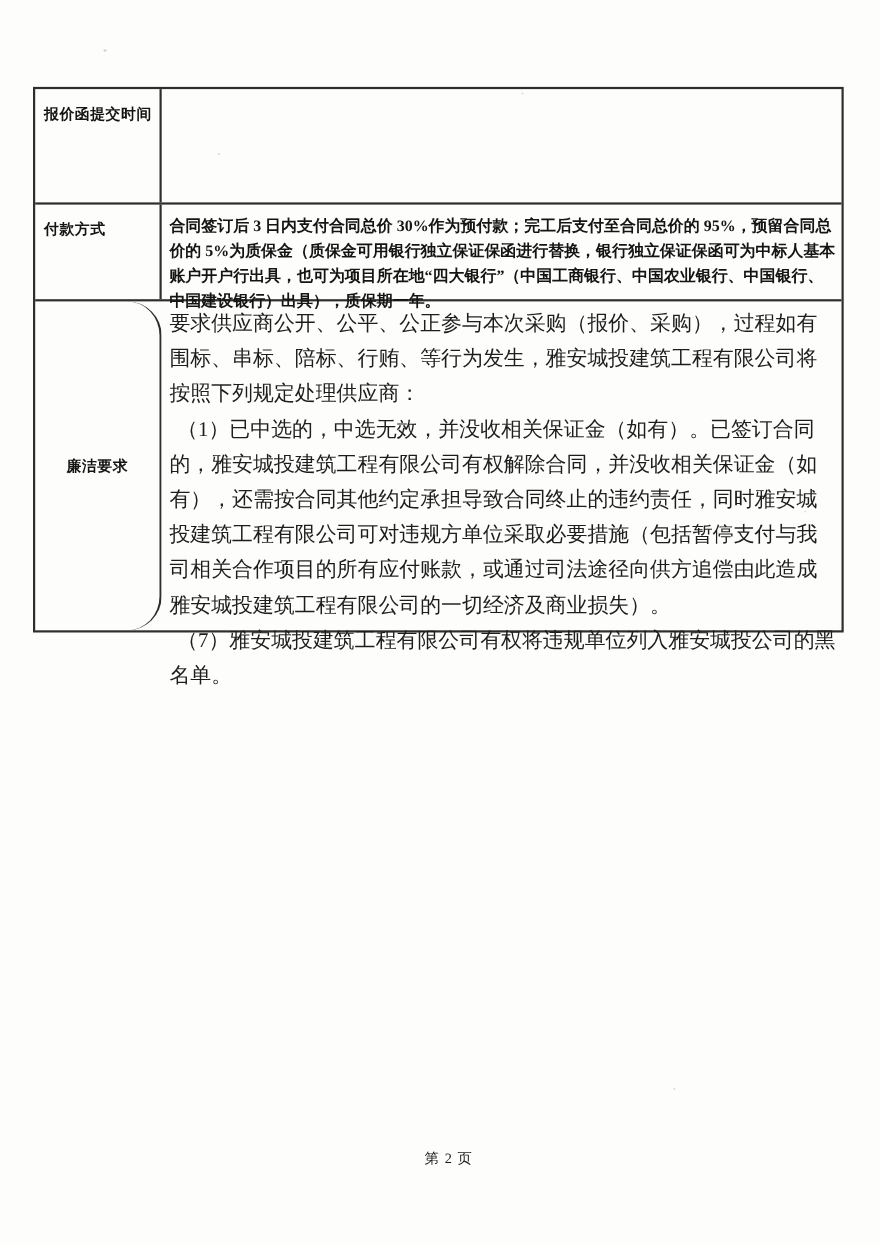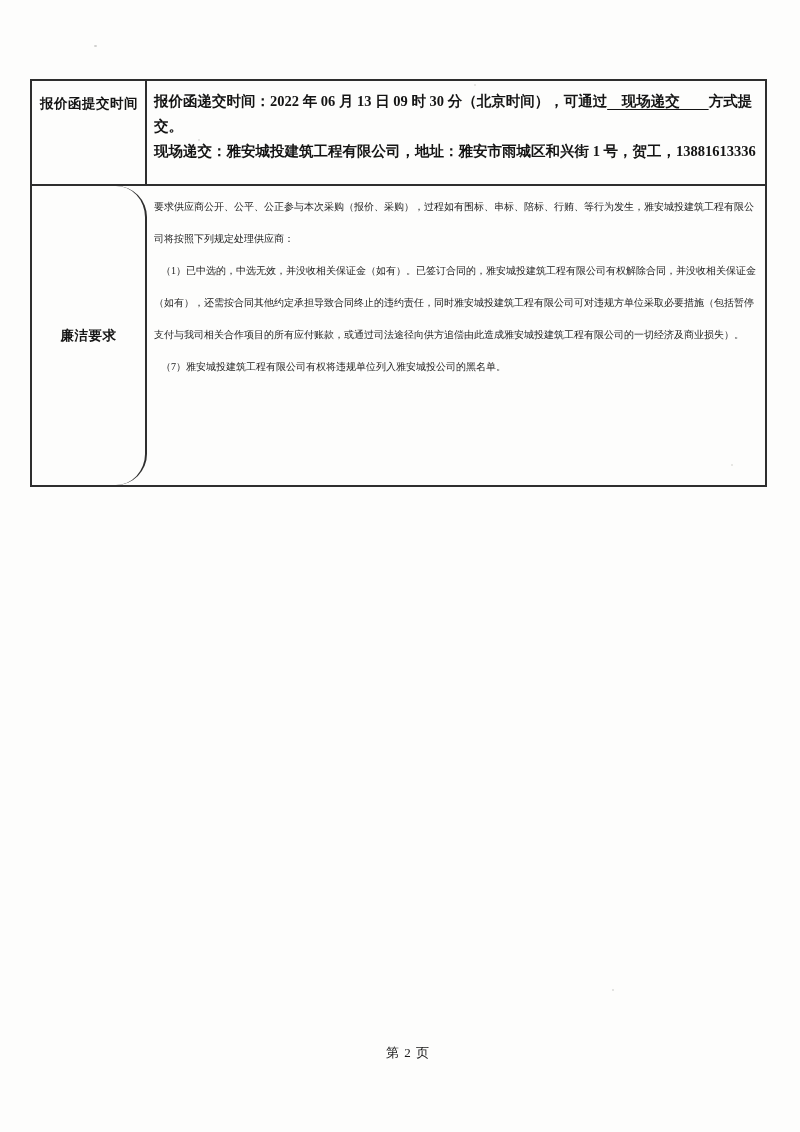--- a/index.html
+++ b/index.html
@@ -55,21 +55,21 @@
     font-weight: 700;
     line-height: 25px;
   }
   .row2 .content-cell {
     font-weight: 700;
     line-height: 22.6px;
     padding-top: 9px;
   }
   .row3 .content-cell {
     font-weight: 400;
-    font-size: 10px;
+    font-size: 19px;
     line-height: 32px;
     color: #1d1d1d;
     padding-top: 5px;
   }
   .row3 .content-cell p { margin: 0; }
   .row3 .content-cell p.numbered { text-indent: 7px; }
 
   .u-line {
     text-decoration: underline;
     text-decoration-thickness: 1.4px;
@@ -98,26 +98,26 @@
   .sp4 { left: 612px; top: 989px; width: 2px; height: 2px; opacity: .3; }
   .sp5 { left: 731px; top: 464px; width: 2px; height: 2px; opacity: .25; }
 </style>
 </head>
 <body>
 
 <div class="doc-table">
 
   <div class="trow row1">
     <div class="label-cell">报价函提交时间</div>
-    <div class="content-cell">
-      <span>报价函递交时间：2022 年 06 月 13 日 09 时 30 分（北京时间），可通过</span><span class="u-line">　现场递交　　</span><span>方式提交。</span><br>
-      <span>现场递交：雅安城投建筑工程有限公司，地址：雅安市雨城区和兴街 1 号，贺工，13881613336</span>
-    </div>
   </div>
 
+  <div class="trow row2">
+    <div class="label-cell">付款方式</div>
+    <div class="content-cell">合同签订后 3 日内支付合同总价 30%作为预付款；完工后支付至合同总价的 95%，预留合同总价的 5%为质保金（质保金可用银行独立保证保函进行替换，银行独立保证保函可为中标人基本账户开户行出具，也可为项目所在地“四大银行”（中国工商银行、中国农业银行、中国银行、中国建设银行）出具），质保期一年。</div>
+  </div>
 
   <div class="trow row3">
     <div class="label-cell">廉洁要求</div>
     <div class="content-cell">
       <p>要求供应商公开、公平、公正参与本次采购（报价、采购），过程如有围标、串标、陪标、行贿、等行为发生，雅安城投建筑工程有限公司将按照下列规定处理供应商：</p>
       <p class="numbered">（1）已中选的，中选无效，并没收相关保证金（如有）。已签订合同的，雅安城投建筑工程有限公司有权解除合同，并没收相关保证金（如有），还需按合同其他约定承担导致合同终止的违约责任，同时雅安城投建筑工程有限公司可对违规方单位采取必要措施（包括暂停支付与我司相关合作项目的所有应付账款，或通过司法途径向供方追偿由此造成雅安城投建筑工程有限公司的一切经济及商业损失）。</p>
       <p class="numbered">（7）雅安城投建筑工程有限公司有权将违规单位列入雅安城投公司的黑名单。</p>
     </div>
   </div>
 

